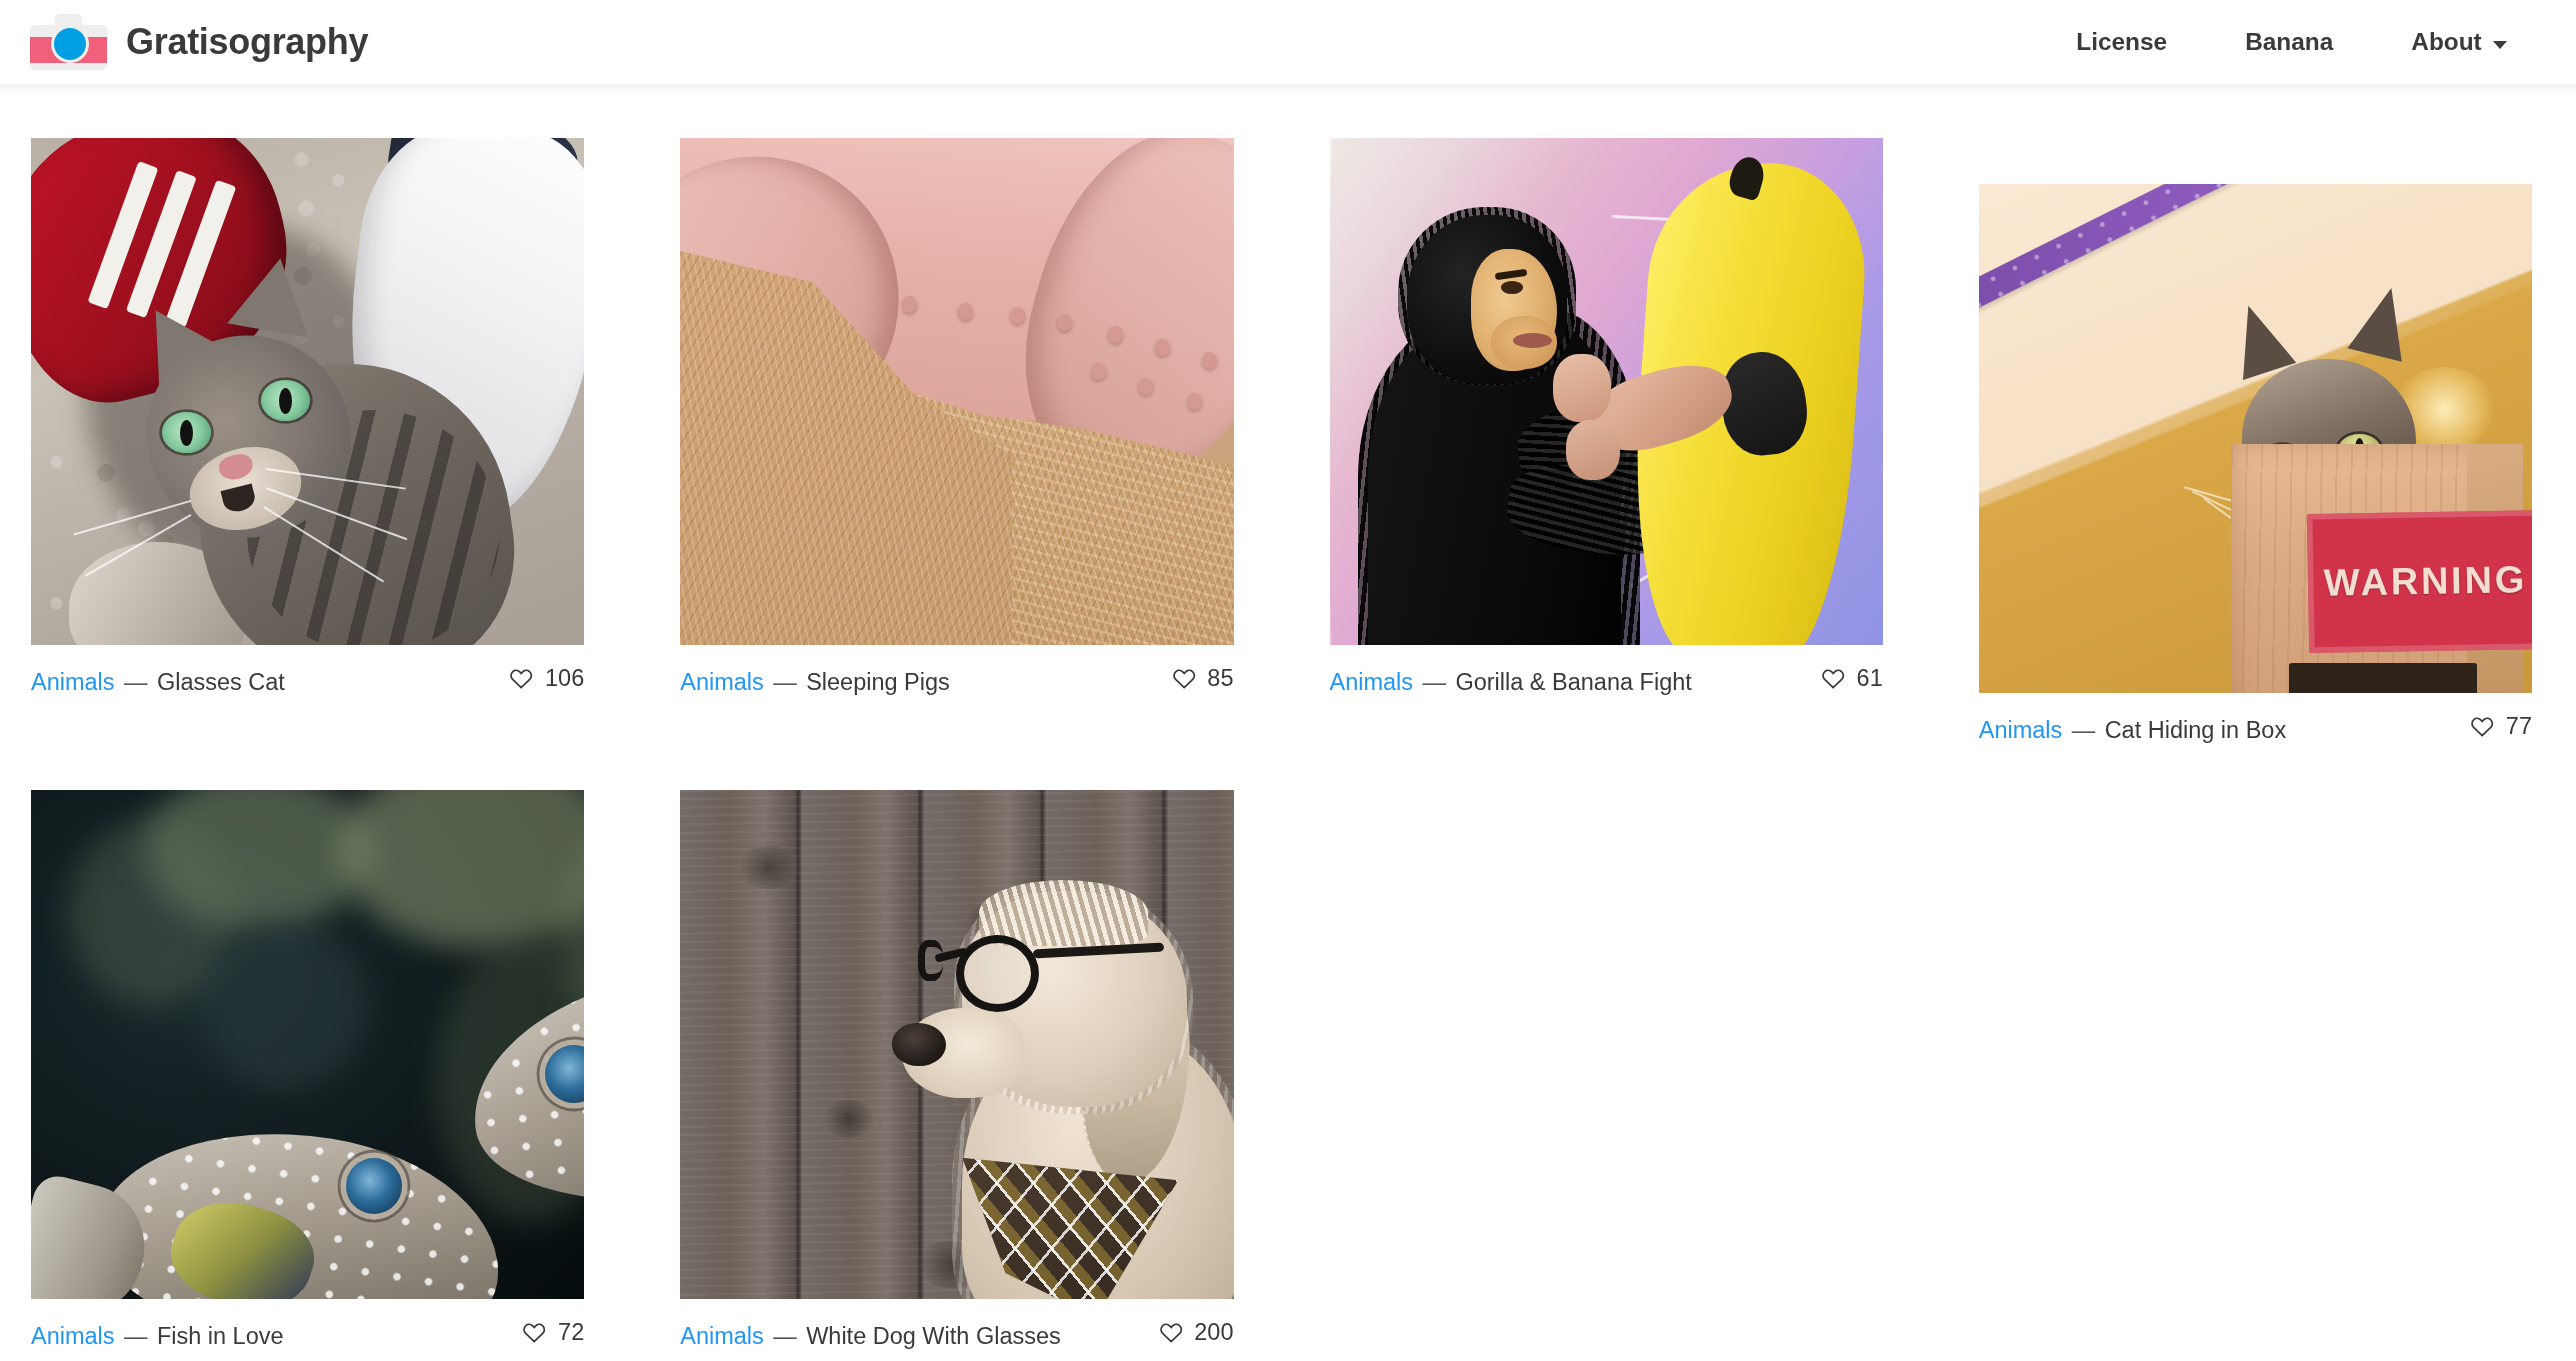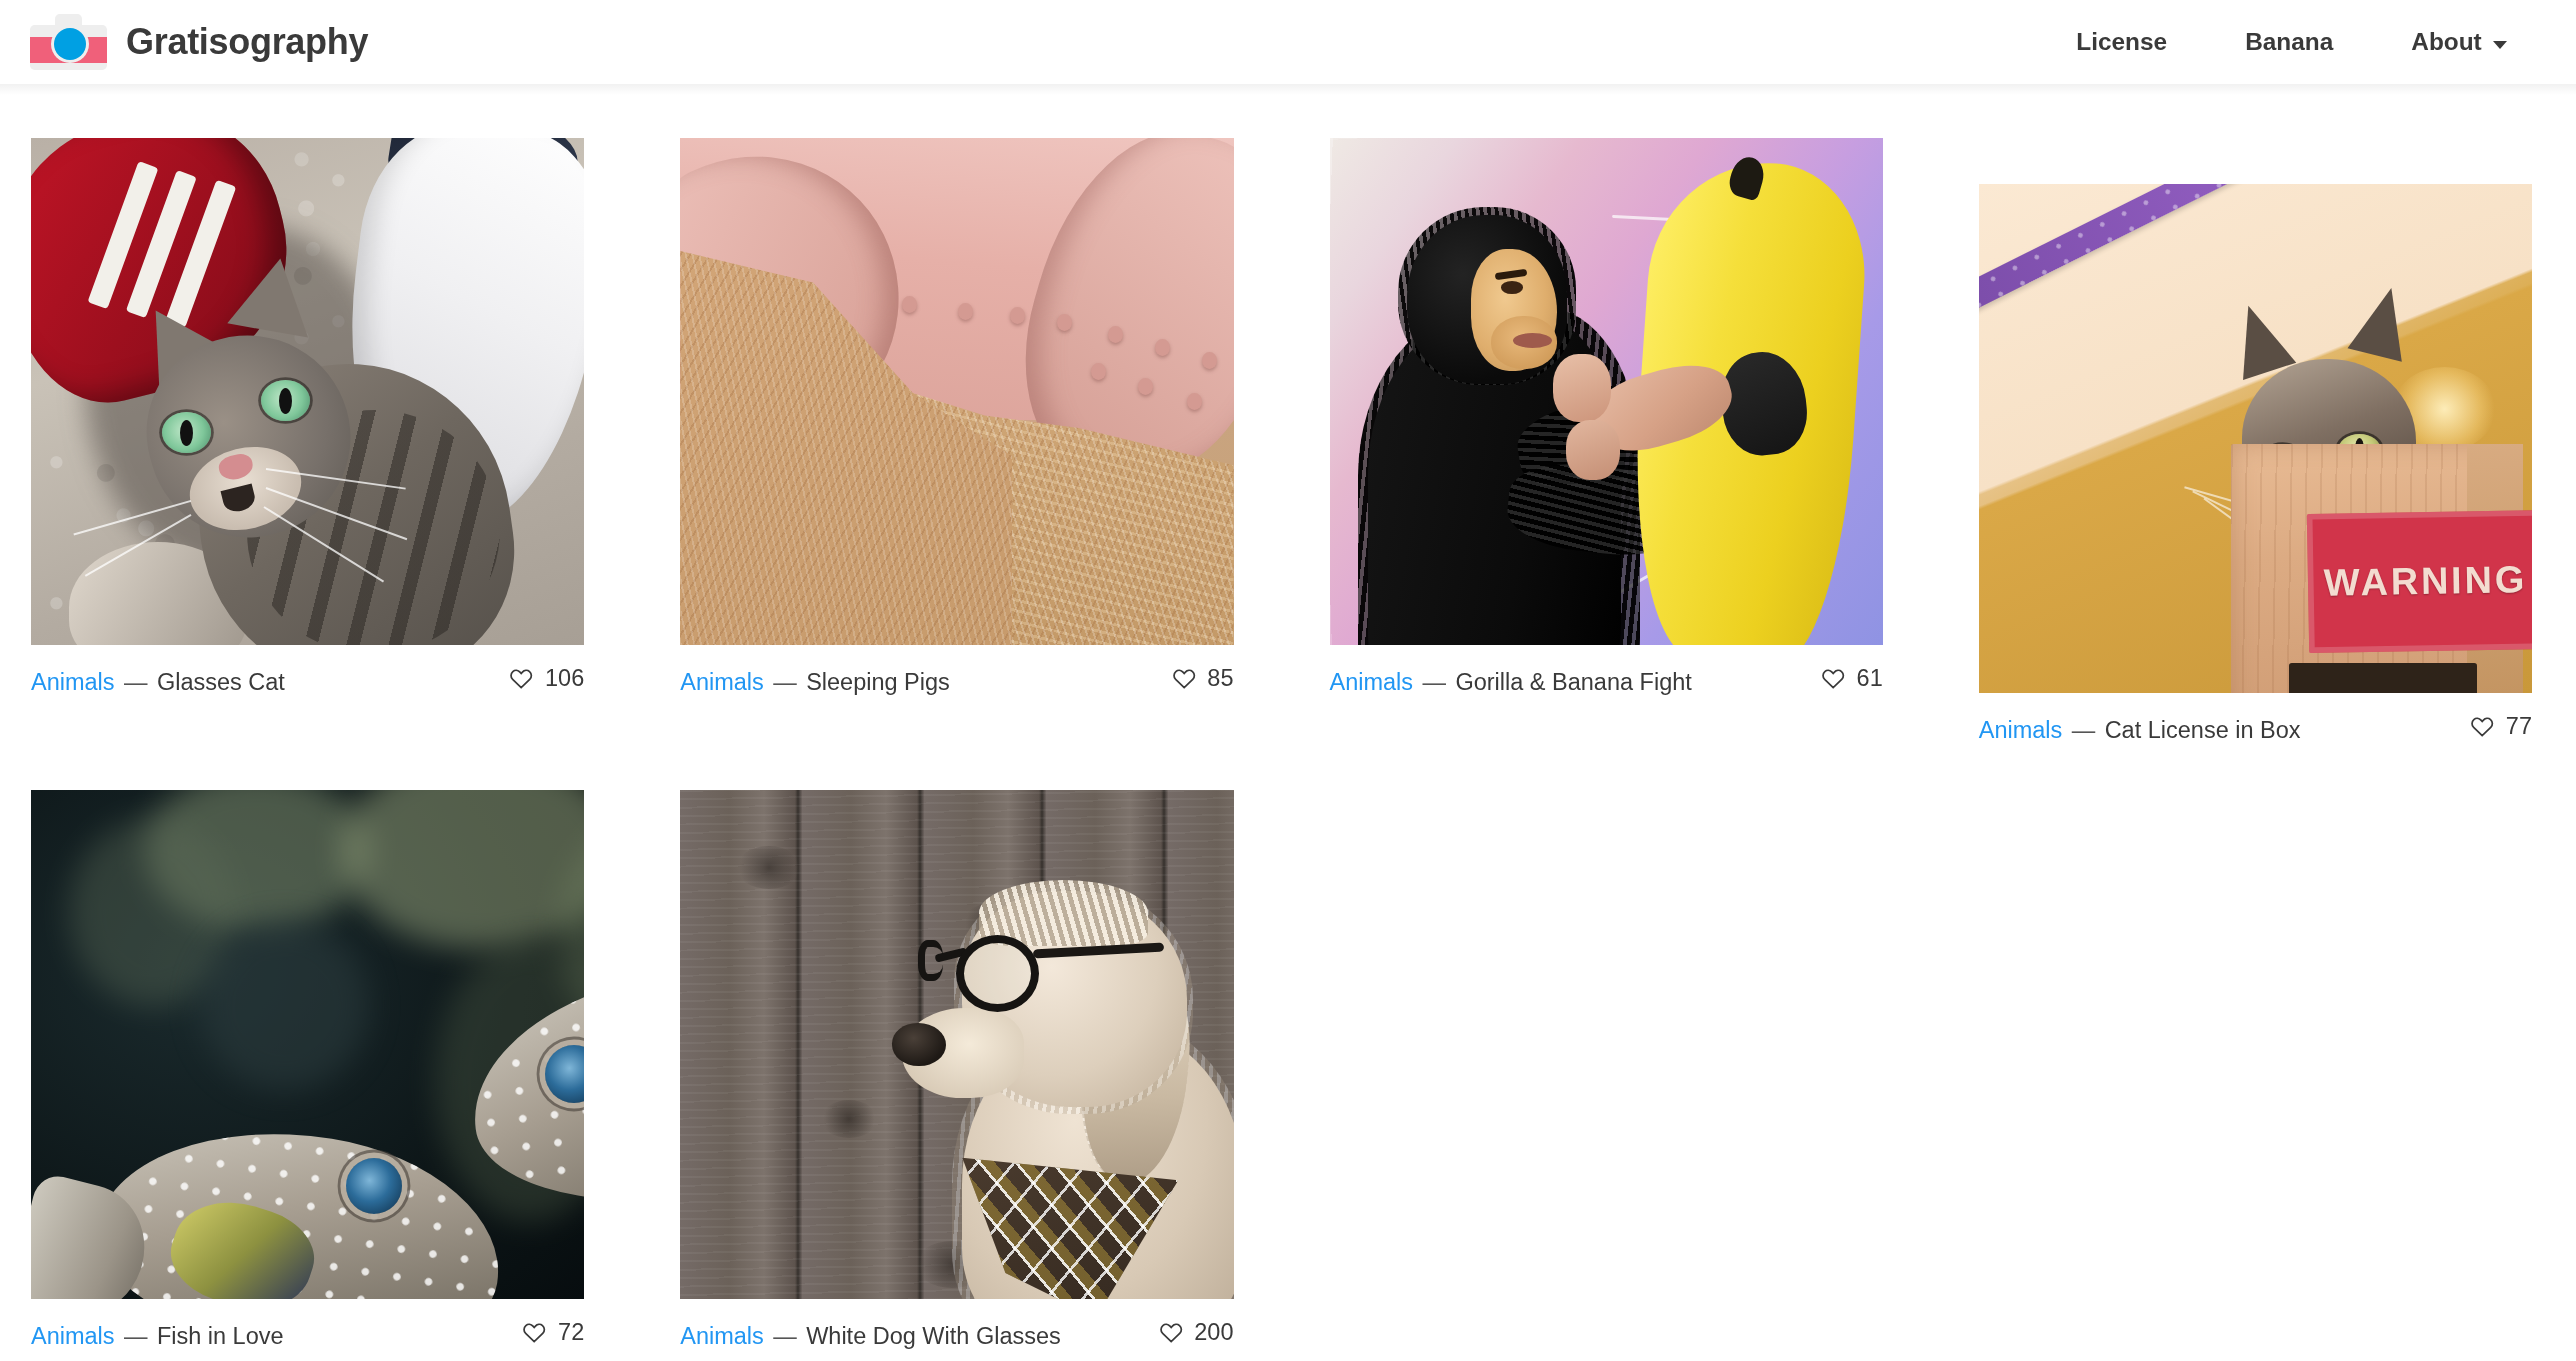--- a/index.html
+++ b/index.html
@@ -818,21 +818,21 @@
         <span class="ph crate2"></span>
         <span class="ph warn"></span>
         <span class="ph warn-txt">WARNING</span>
         <span class="ph slot"></span>
       </div>
     </div>
     <div class="caption">
       <span class="cap-left">
         <a class="cat-link" href="#">Animals</a>
         <span class="dash">—</span>
-        <span>Cat License in Box</span>
+        <span>Cat Hiding in Box</span>
       </span>
       <span class="likes">
         <svg width="24.4" height="22.5" viewBox="0 0 24 22" fill="none" stroke="#3a3a3a" stroke-width="1.7">
           <path d="M12 20.2 3.6 12.1C1.4 10 1.5 6.4 3.8 4.4c2.1-1.8 5.2-1.4 7 .6l1.2 1.3 1.2-1.3c1.8-2 4.9-2.4 7-.6 2.3 2 2.4 5.6.2 7.7z"></path>
         </svg>
         <span>77</span>
       </span>
     </div>
   </article>
 

